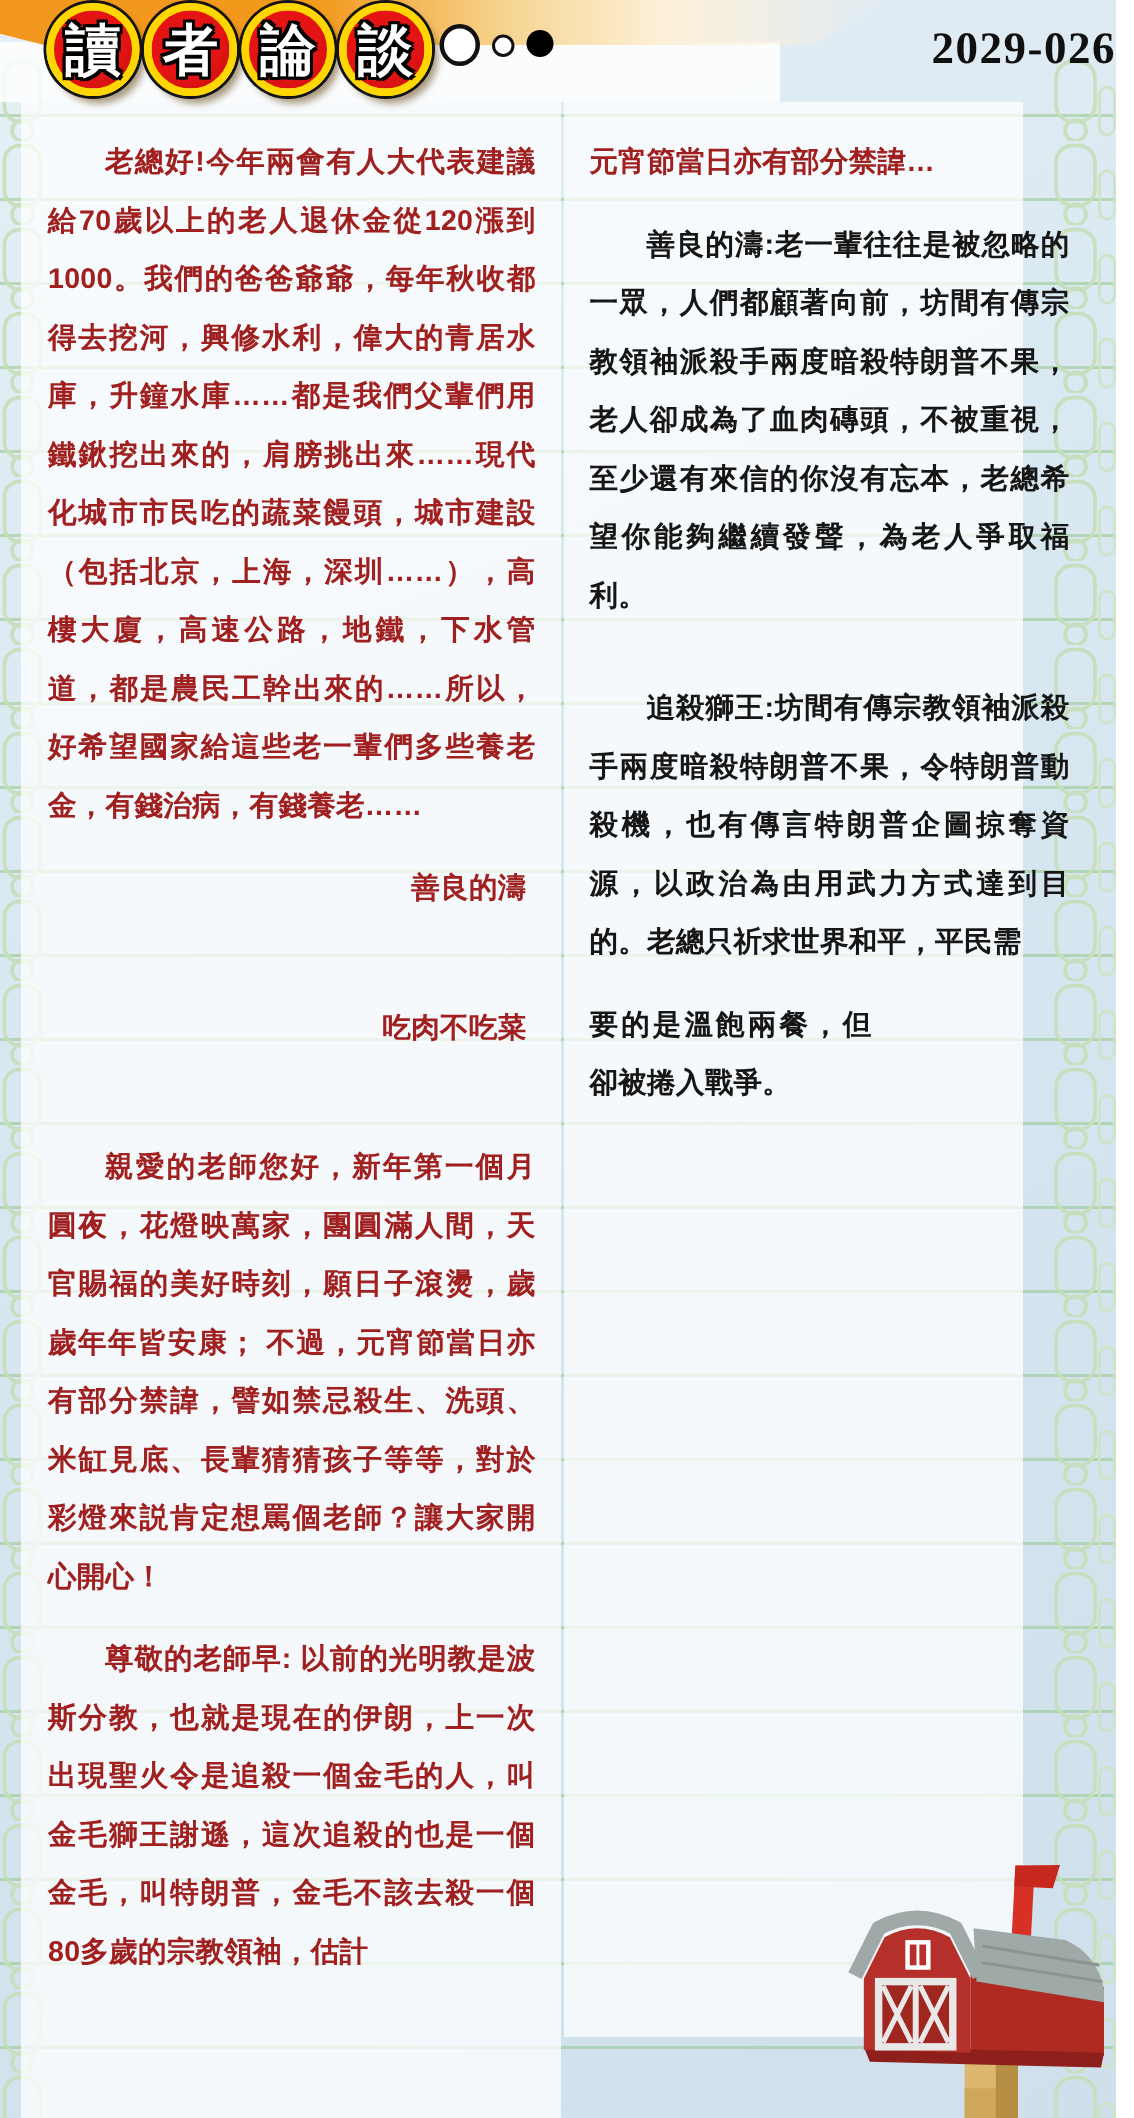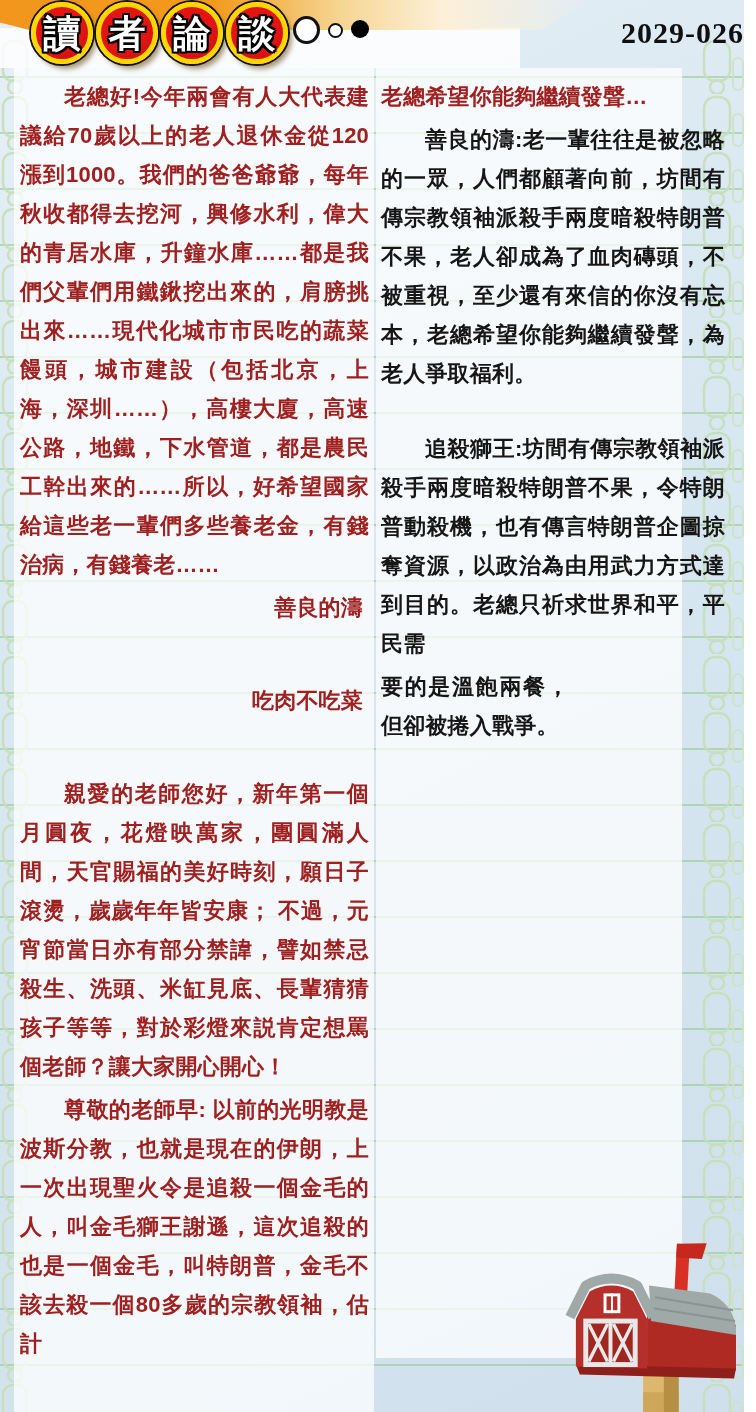--- a/index.html
+++ b/index.html
@@ -41,21 +41,21 @@
   .dot1{left:293px;top:16px;width:27px;height:28px;background:#fff;border:3px solid #111;}
   .dot2{left:328px;top:23px;width:15px;height:15px;background:#fff;border:2px solid #111;}
   .dot3{left:351px;top:20px;width:18px;height:18px;background:#000;}
   .issue{position:absolute;right:12px;top:16px;font-family:"Liberation Serif",serif;
          font-size:30px;font-weight:600;color:#101010;letter-spacing:1px;}
 
   
   .col{position:absolute;top:73px;}
   .col-left{left:16px;width:357px;}
   .col-right{left:377px;width:352px;}
-  .col p{margin:4px;font-size:22px;line-height:39px;text-align:justify;font-weight:600;letter-spacing:.2px;}
+  .col p{margin:16px;font-size:19px;line-height:39px;text-align:justify;font-weight:600;letter-spacing:.2px;}
   .letter{color:#a02020;}
   .reply{color:#161616;}
   .indent{text-indent:2em;}
   .sig{text-align:right;text-align-last:right;padding-right:6px;}
   .mb-gap{margin-bottom:54px !important;}
   .mb-sm{margin-bottom:36px !important;}
   .wrap-narrow{width:188px;}
 
   .mailbox{position:absolute;left:552px;top:1242px;}
 </style>
@@ -114,21 +114,21 @@
 
   <div class="col col-left">
     <p class="letter indent">老總好!今年兩會有人大代表建議給70歲以上的老人退休金從120漲到1000。我們的爸爸爺爺，每年秋收都得去挖河，興修水利，偉大的青居水庫，升鐘水庫……都是我們父輩們用鐵鍬挖出來的，肩膀挑出來……現代化城市市民吃的蔬菜饅頭，城市建設（包括北京，上海，深圳……），高樓大廈，高速公路，地鐵，下水管道，都是農民工幹出來的……所以，好希望國家給這些老一輩們多些養老金，有錢治病，有錢養老……</p>
     <p class="letter sig mb-gap">善良的濤</p>
     <p class="letter sig mb-gap">吃肉不吃菜</p>
     <p class="letter indent">親愛的老師您好，新年第一個月圓夜，花燈映萬家，團圓滿人間，天官賜福的美好時刻，願日子滾燙，歲歲年年皆安康； 不過，元宵節當日亦有部分禁諱，譬如禁忌殺生、洗頭、米缸見底、長輩猜猜孩子等等，對於彩燈來説肯定想罵個老師？讓大家開心開心！</p>
     <p class="letter indent">尊敬的老師早: 以前的光明教是波斯分教，也就是現在的伊朗，上一次出現聖火令是追殺一個金毛的人，叫金毛獅王謝遜，這次追殺的也是一個金毛，叫特朗普，金毛不該去殺一個80多歲的宗教領袖，估計</p>
   </div>
 
   <div class="col col-right">
-    <p class="letter">老總希望你能夠繼續發聲…</p>
+    <p class="letter">元宵節當日亦有部分禁諱…</p>
     <p class="reply indent mb-sm">善良的濤:老一輩往往是被忽略的一眾，人們都顧著向前，坊間有傳宗教領袖派殺手兩度暗殺特朗普不果，老人卻成為了血肉磚頭，不被重視，至少還有來信的你沒有忘本，老總希望你能夠繼續發聲，為老人爭取福利。</p>
     <p class="reply indent">追殺獅王:坊間有傳宗教領袖派殺手兩度暗殺特朗普不果，令特朗普動殺機，也有傳言特朗普企圖掠奪資源，以政治為由用武力方式達到目的。老總只祈求世界和平，平民需</p>
     <p class="reply wrap-narrow">要的是溫飽兩餐，但卻被捲入戰爭。</p>
   </div>
 
   <svg class="mailbox" width="198" height="170" viewBox="0 0 200 172">
 
     <g transform="rotate(3 130 45)">
       <rect x="124" y="2" width="13" height="88" fill="#d93025"></rect>
       <polygon points="124,2 154,0 150,16 124,16" fill="#c6281e"></polygon>

